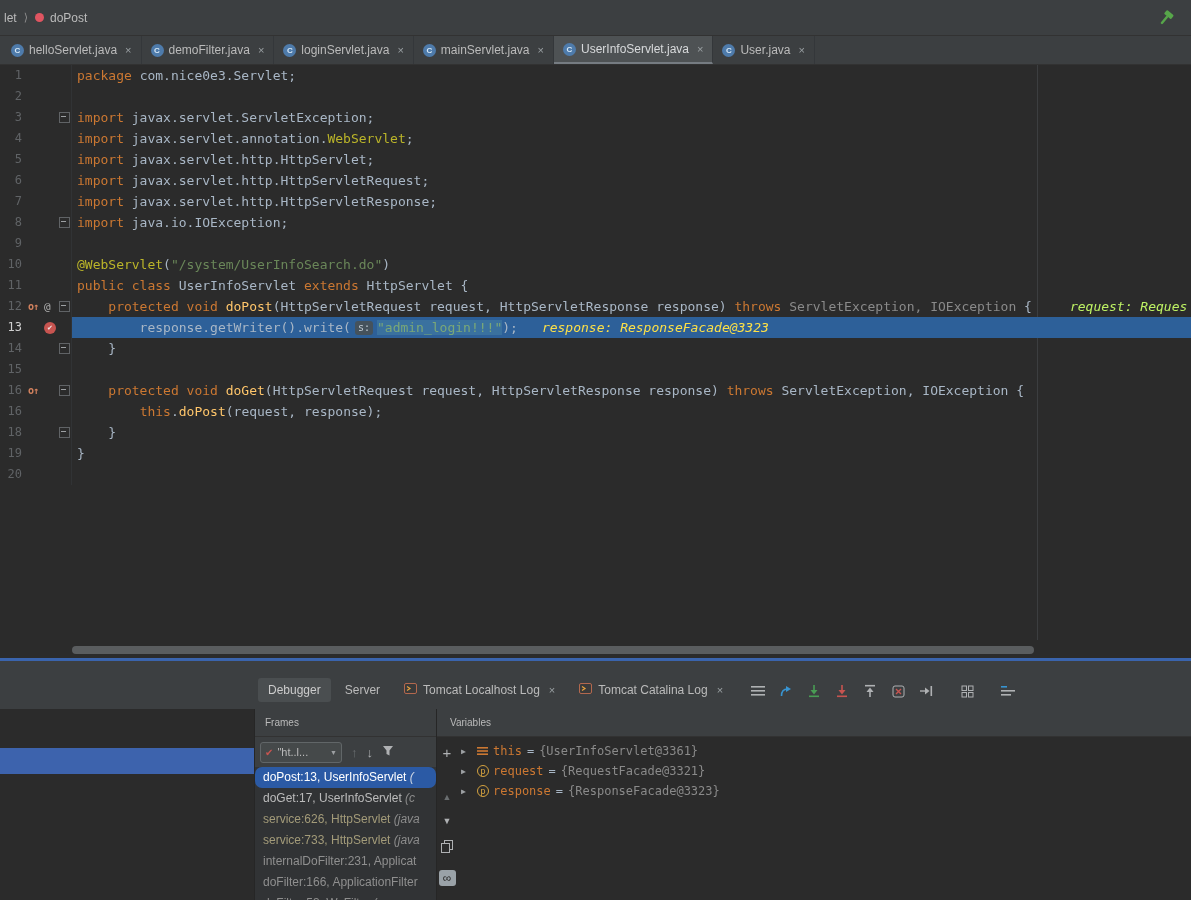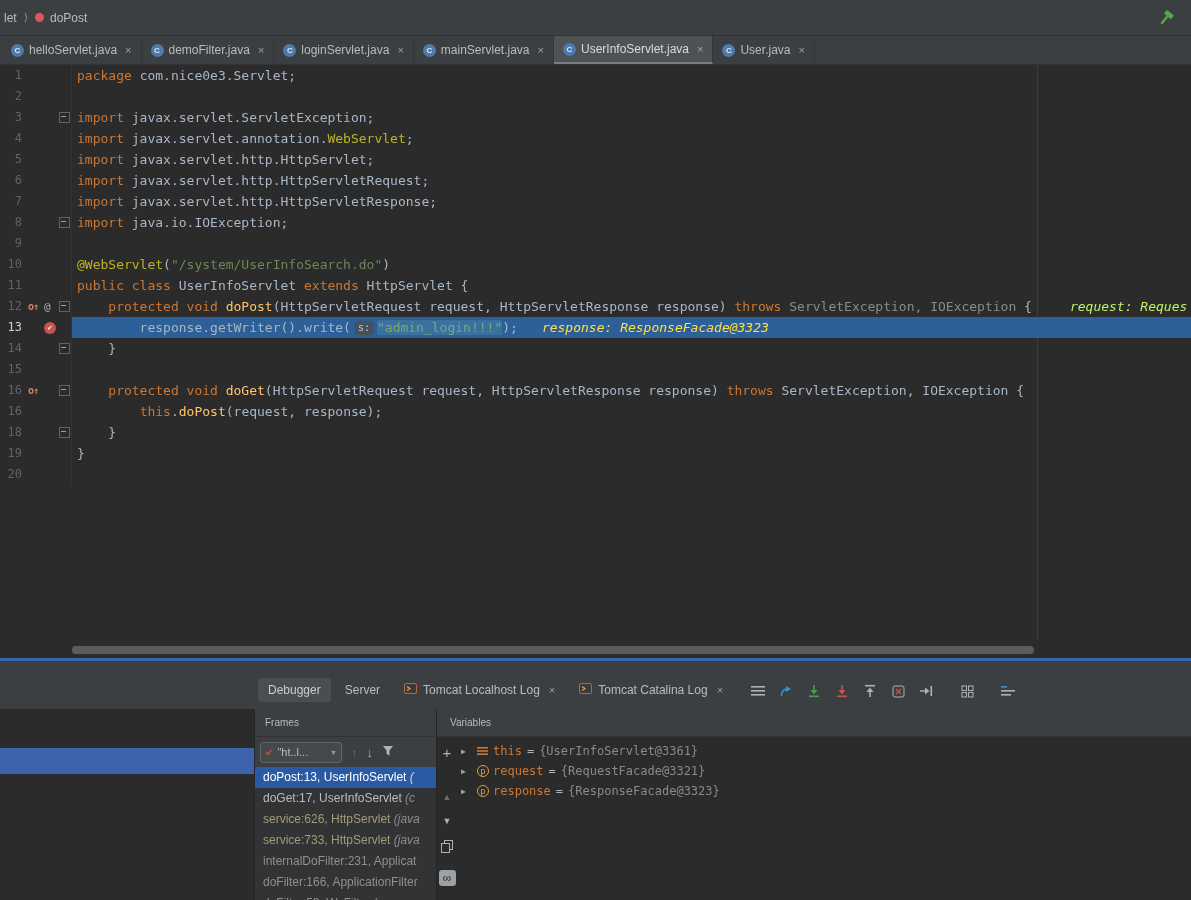--- a/index.html
+++ b/index.html
@@ -75,21 +75,21 @@
            font-size:10px;color:#bbbbbb;border-bottom:1px solid #323232;box-sizing:border-box;}
   .ftoolbar{height:30px;flex:0 0 30px;background:#3c3f41;display:flex;align-items:center;padding:0 5px;gap:9px;box-sizing:border-box;}
   .combo{height:21px;width:82px;box-sizing:border-box;background:#45494a;border:1px solid #616668;border-radius:3px;
          display:flex;align-items:center;gap:4px;padding:0 4px;font-size:11px;color:#bbbbbb;overflow:hidden;}
   .combo .chk{color:#c75450;font-size:10px;flex:0 0 auto;}
   .combo .lbl{white-space:nowrap;overflow:hidden;}
   .combo .caret{margin-left:auto;font-size:7px;color:#9da0a3;flex:0 0 auto;}
   .arrow-up{color:#6a6e70;font-size:13px;}
   .arrow-down{color:#afb1b3;font-size:13px;}
   .flist{flex:1;overflow:hidden;}
-  .frow{height:21px;line-height:21px;padding-left:8px;font-size:12px;white-space:nowrap;overflow:hidden;}
+  .frow{height:21px;line-height:21px;padding-left:8px;font-size:12px;white-space:nowrap;overflow:hidden;border-radius:7px;}
   .frow.selected{background:#2b5aa5;}
   .frow.selected .mn{color:#ffffff;}
   .frow .sfx{font-style:italic;color:#8c8c8c;}
   .frow.selected .sfx{color:#cdd6e4;}
   .st-current .mn{color:#bcbcbc;}
   .st-library .mn{color:#a39b79;}
   .st-library2 .mn{color:#8f8f8f;}
 
   .varspanel{flex:1;background:#2b2b2b;position:relative;display:flex;flex-direction:column;overflow:hidden;}
   .varspanel .pheader{padding-left:13px;}

